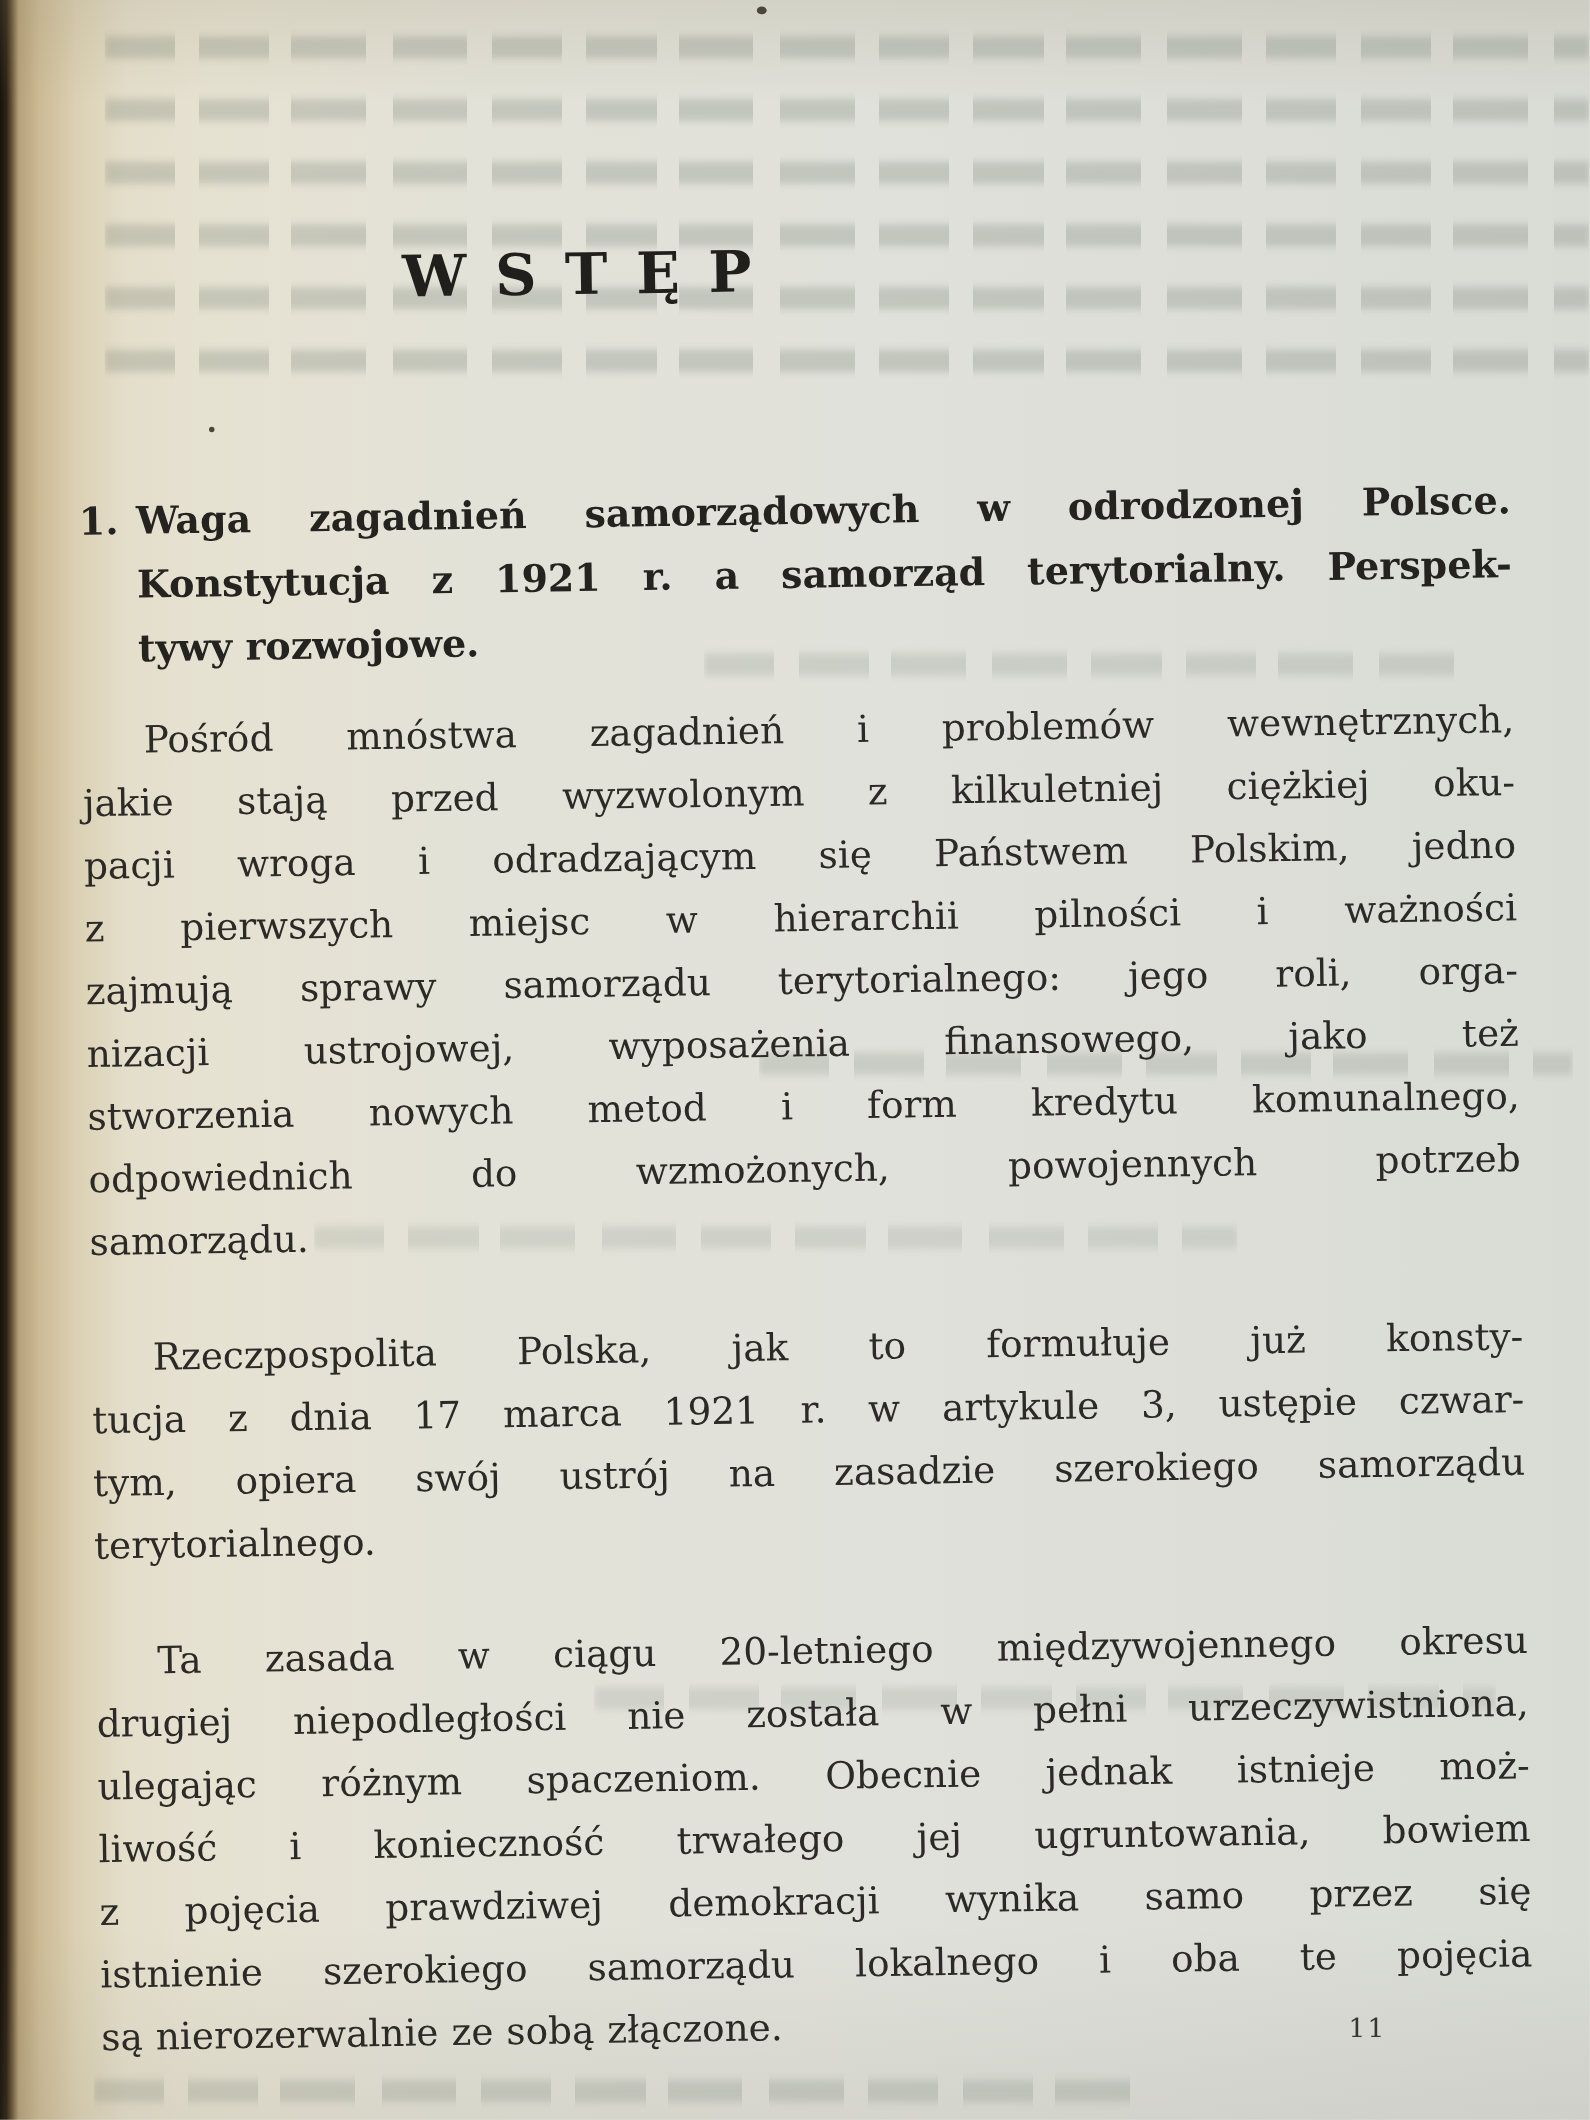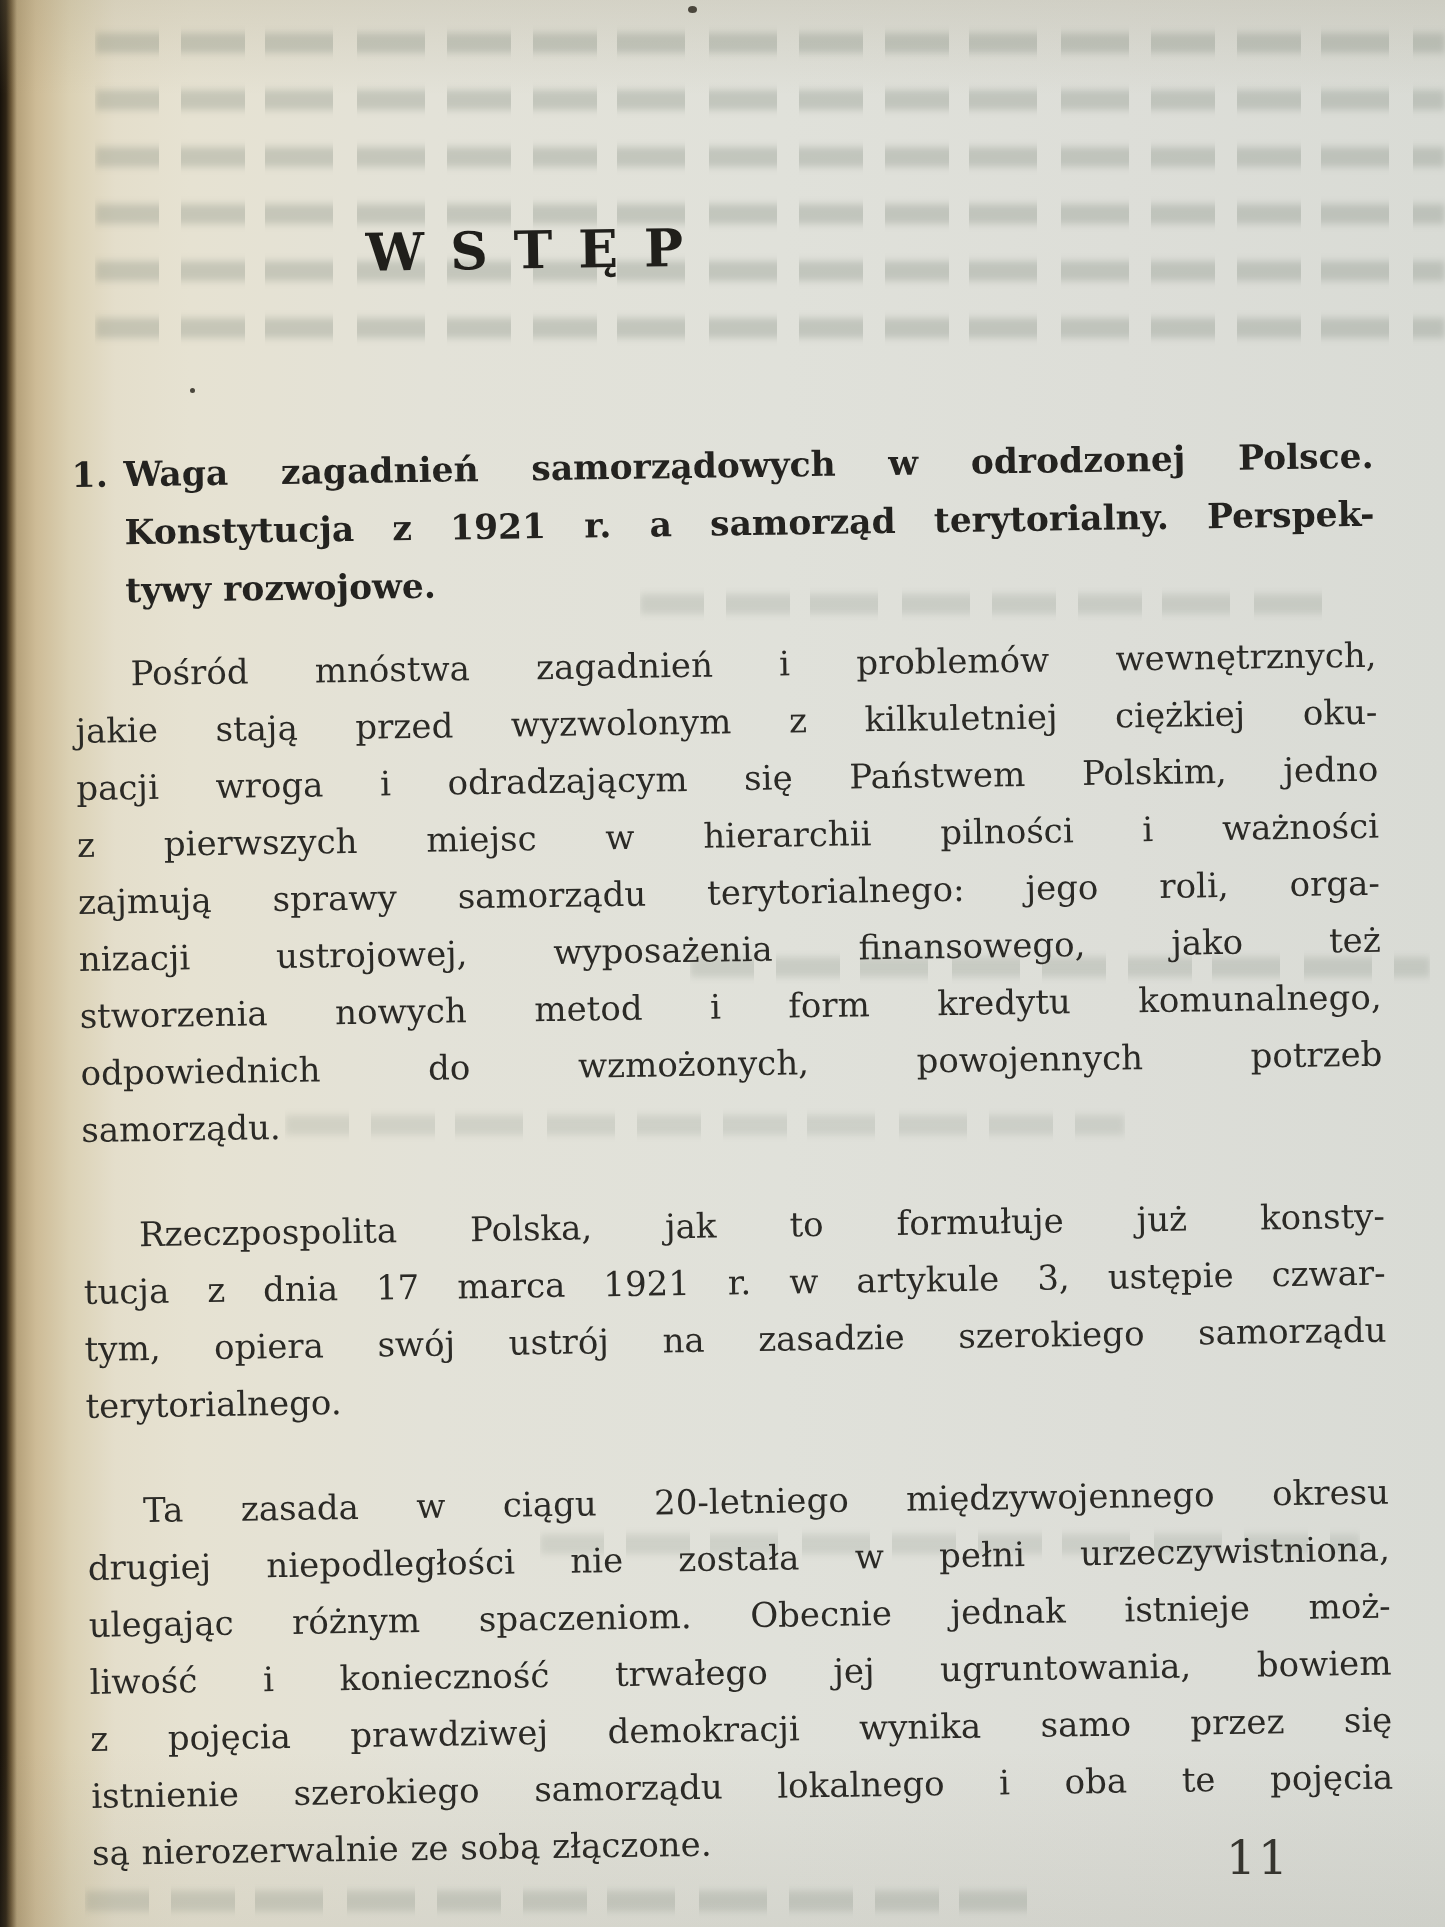--- a/index.html
+++ b/index.html
@@ -75,21 +75,21 @@
     text-align: justify;
     text-align-last: justify;
   }
   .line.first { text-indent: 56px; }
   .line.last  { text-align-last: left; }
 
   .pagenum {
     position: absolute;
     left: 1226px;
     top: 1830px;
-    font-size: 47px;
+    font-size: 24px;
     letter-spacing: 2px;
     color: #36352f;
   }
 
   
   .ghost {
     position: absolute;
     pointer-events: none;
     filter: blur(3px);
     background-image: repeating-linear-gradient(180deg,

